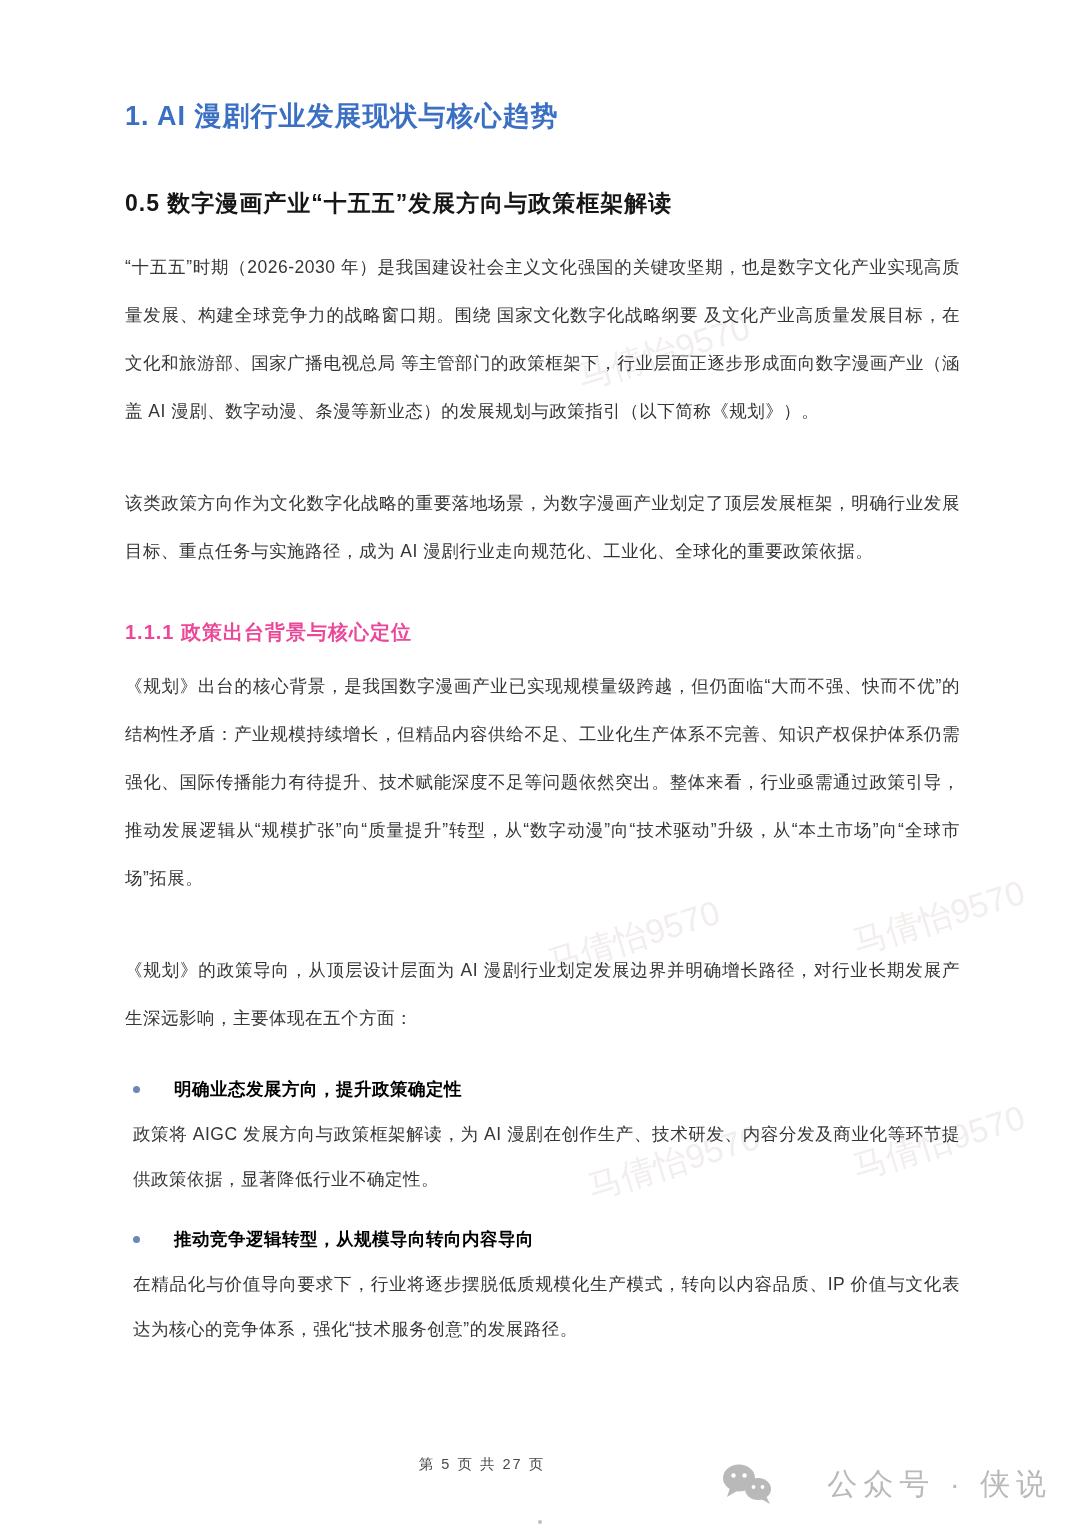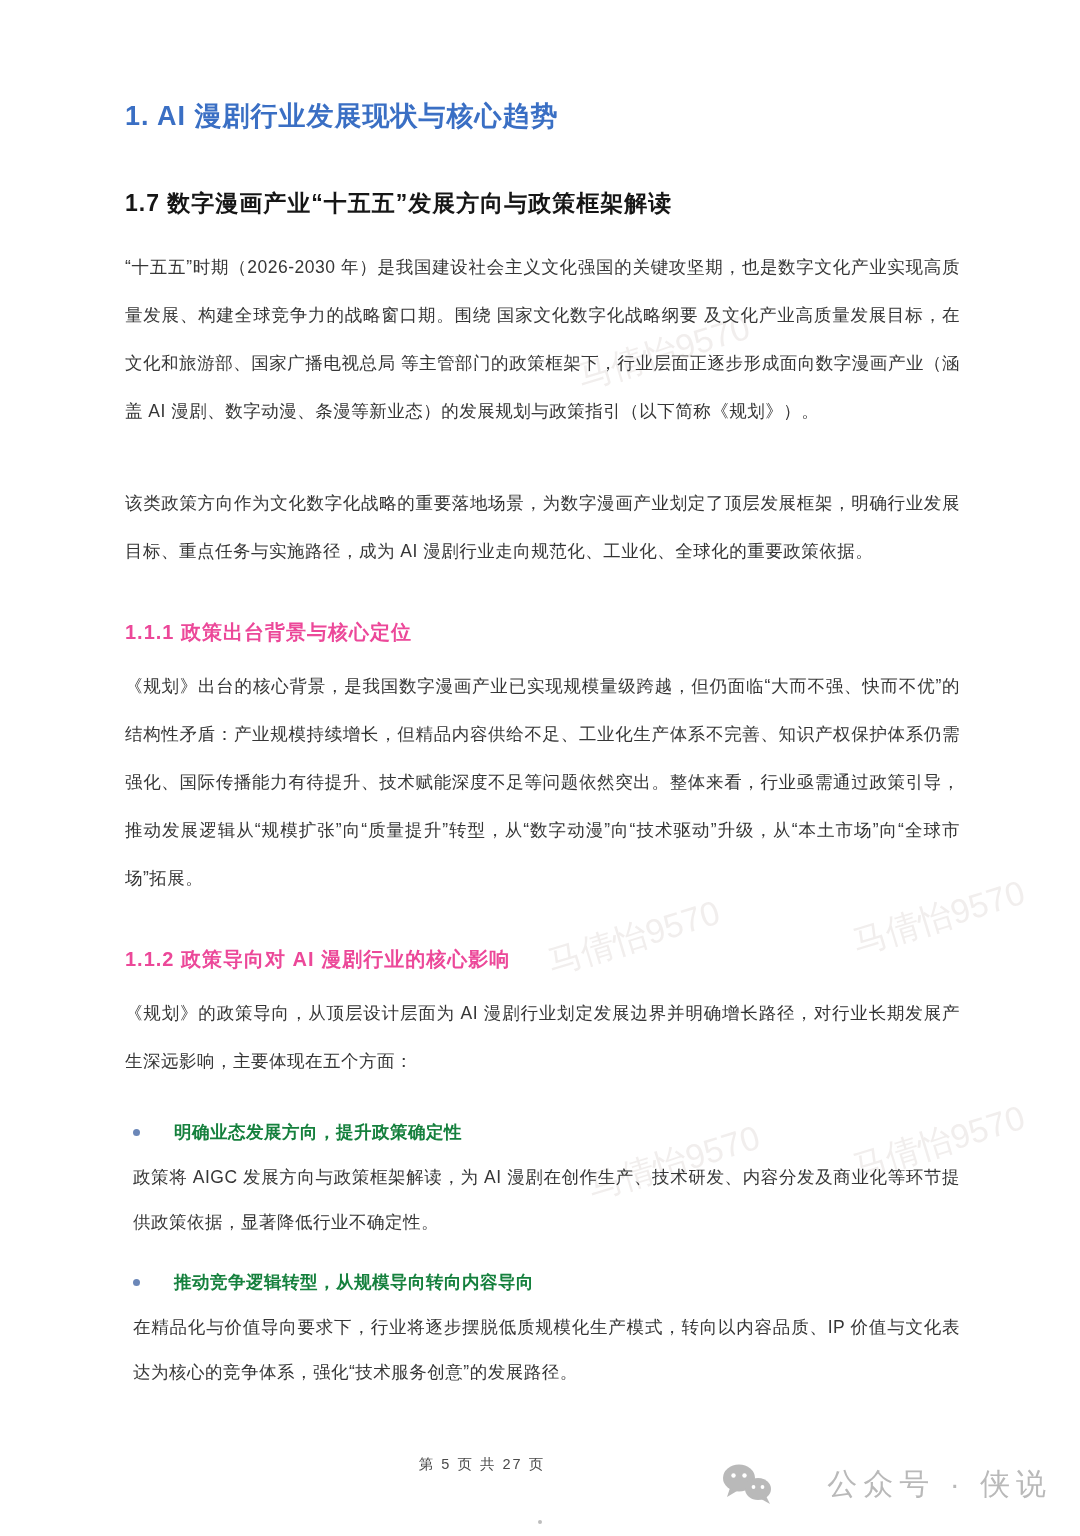--- a/index.html
+++ b/index.html
@@ -45,21 +45,21 @@
     margin: 0 0 44px 0;
     text-align: justify;
     letter-spacing: 0.5px;
   }
   .bullet-item { margin: 0 0 18px 0; }
   .bullet-head {
     display: flex;
     align-items: center;
     font-size: 17.5px;
     font-weight: 700;
-    color: #15803d;
+    color: #000000;
     line-height: 38px;
     letter-spacing: 0.5px;
   }
   .bullet-dot {
     width: 7px;
     height: 7px;
     border-radius: 50%;
     background: #6b87b8;
     margin: 0 34px 0 8px;
     flex: 0 0 auto;
@@ -124,32 +124,31 @@
 <span class="wm" style="left:575px; top:330px;">马倩怡9570</span>
 <span class="wm" style="left:545px; top:915px;">马倩怡9570</span>
 <span class="wm" style="left:850px; top:895px;">马倩怡9570</span>
 <span class="wm" style="left:585px; top:1140px;">马倩怡9570</span>
 <span class="wm" style="left:850px; top:1120px;">马倩怡9570</span>
 
 <div class="page">
 
   <h1 class="doc-h1">1. AI 漫剧行业发展现状与核心趋势</h1>
 
-  <h2 class="doc-h2">1.7 数字漫画产业“十五五”发展方向与政策框架解读</h2>
+  <h2 class="doc-h2">0.5 数字漫画产业“十五五”发展方向与政策框架解读</h2>
 
   <p class="doc-p">“十五五”时期（2026-2030 年）是我国建设社会主义文化强国的关键攻坚期，也是数字文化产业实现高质量发展、构建全球竞争力的战略窗口期。围绕 国家文化数字化战略纲要 及文化产业高质量发展目标，在 文化和旅游部、国家广播电视总局 等主管部门的政策框架下，行业层面正逐步形成面向数字漫画产业（涵盖 AI 漫剧、数字动漫、条漫等新业态）的发展规划与政策指引（以下简称《规划》）。</p>
 
   <p class="doc-p">该类政策方向作为文化数字化战略的重要落地场景，为数字漫画产业划定了顶层发展框架，明确行业发展目标、重点任务与实施路径，成为 AI 漫剧行业走向规范化、工业化、全球化的重要政策依据。</p>
 
   <h3 class="doc-h3">1.1.1 政策出台背景与核心定位</h3>
 
   <p class="doc-p">《规划》出台的核心背景，是我国数字漫画产业已实现规模量级跨越，但仍面临“大而不强、快而不优”的结构性矛盾：产业规模持续增长，但精品内容供给不足、工业化生产体系不完善、知识产权保护体系仍需强化、国际传播能力有待提升、技术赋能深度不足等问题依然突出。整体来看，行业亟需通过政策引导，推动发展逻辑从“规模扩张”向“质量提升”转型，从“数字动漫”向“技术驱动”升级，从“本土市场”向“全球市场”拓展。</p>
 
 
-  <h3 class="doc-h3">1.1.2 政策导向对 AI 漫剧行业的核心影响</h3>
 
   <p class="doc-p" style="margin-bottom:28px;">《规划》的政策导向，从顶层设计层面为 AI 漫剧行业划定发展边界并明确增长路径，对行业长期发展产生深远影响，主要体现在五个方面：</p>
 
   <div class="bullet-item">
     <div class="bullet-head">
       <span class="bullet-dot"></span>
       <span>明确业态发展方向，提升政策确定性</span>
     </div>
     <div class="bullet-body">政策将 AIGC 发展方向与政策框架解读，为 AI 漫剧在创作生产、技术研发、内容分发及商业化等环节提供政策依据，显著降低行业不确定性。</div>
   </div>

